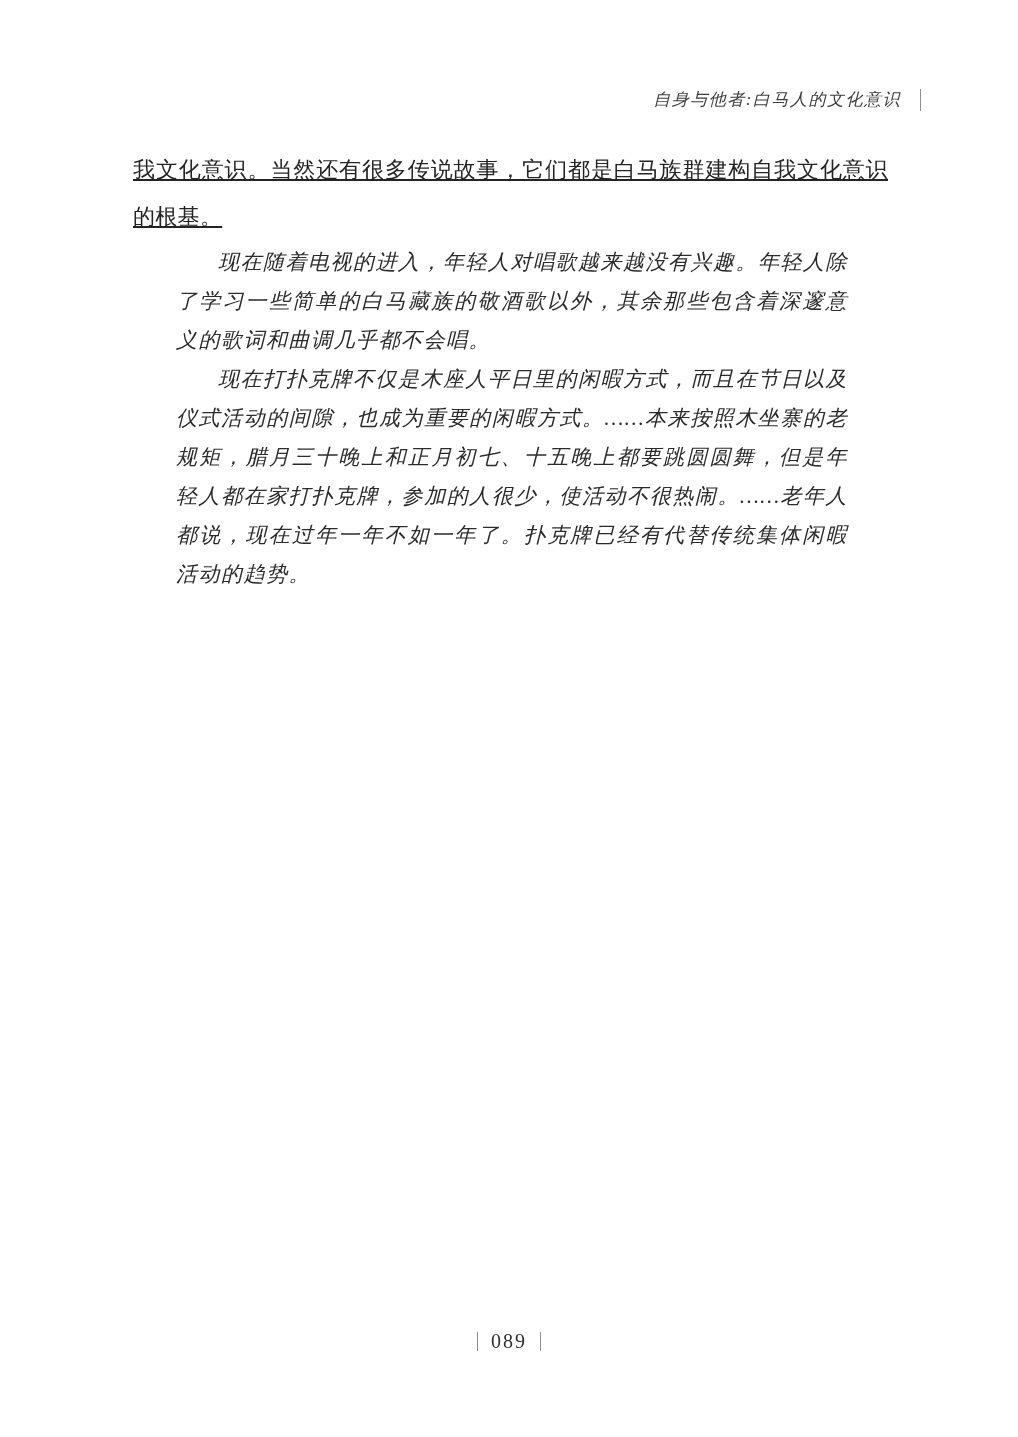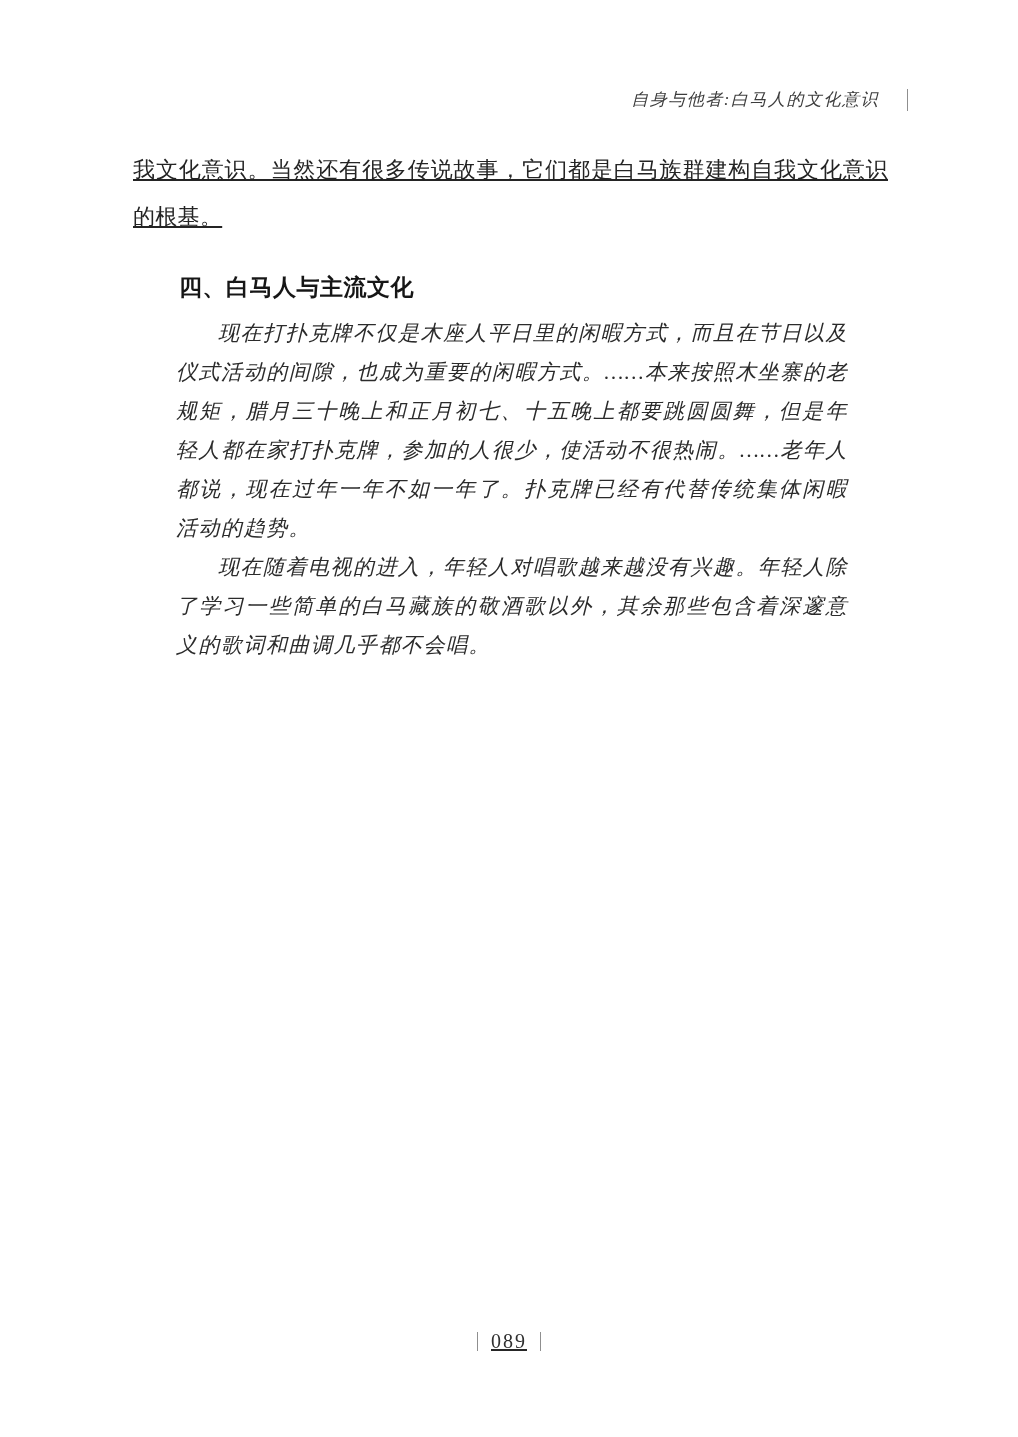--- a/index.html
+++ b/index.html
@@ -11,24 +11,24 @@
     font-family: "Liberation Serif", serif;
     color: #262626;
     overflow: hidden;
     box-sizing: border-box;
   }
 
   
   .running-header {
     position: absolute;
     top: 88px;
-    right: 110px;
+    right: 97px;
     display: flex;
     align-items: center;
-    gap: 28px;
+    gap: 19px;
   }
   .running-header .rh-title {
     font-size: 17px;
     line-height: 24px;
     color: #3c3c3c;
     font-style: italic;
     letter-spacing: 1.5px;
   }
   .rh-rule {
     width: 1px;
@@ -91,21 +91,20 @@
   
   .page-footer {
     position: absolute;
     left: 0;
     right: 0;
     bottom: 84px;
     display: flex;
     justify-content: center;
     align-items: center;
     gap: 13px;
-    text-decoration: underline;
   }
   .pf-number {
     font-size: 20px;
     letter-spacing: 2px;
     color: #303030;
   }
   .pf-rule {
     width: 1px;
     height: 19px;
     background: #8f8f8f;
@@ -118,26 +117,25 @@
 
   <div class="running-header">
     <span class="rh-title">自身与他者:白马人的文化意识</span>
     <span class="rh-rule"></span>
   </div>
 
   <div class="content">
 
     <p class="body-para">我文化意识。当然还有很多传说故事，它们都是白马族群建构自我文化意识的根基。</p>
 
-    <h2 class="section-heading">四、白马人与主流文化</h2>
 
 
     <div class="quote-block">
+      <p class="quote-para">现在随着电视的进入，年轻人对唱歌越来越没有兴趣。年轻人除了学习一些简单的白马藏族的敬酒歌以外，其余那些包含着深邃意义的歌词和曲调几乎都不会唱。</p>
       <p class="quote-para">现在打扑克牌不仅是木座人平日里的闲暇方式，而且在节日以及仪式活动的间隙，也成为重要的闲暇方式。……本来按照木坐寨的老规矩，腊月三十晚上和正月初七、十五晚上都要跳圆圆舞，但是年轻人都在家打扑克牌，参加的人很少，使活动不很热闹。……老年人都说，现在过年一年不如一年了。扑克牌已经有代替传统集体闲暇活动的趋势。</p>
-      <p class="quote-para">现在随着电视的进入，年轻人对唱歌越来越没有兴趣。年轻人除了学习一些简单的白马藏族的敬酒歌以外，其余那些包含着深邃意义的歌词和曲调几乎都不会唱。</p>
     </div>
 
 
   </div>
 
   <div class="page-footer">
     <span class="pf-rule"></span>
     <span class="pf-number">089</span>
     <span class="pf-rule"></span>
   </div>

